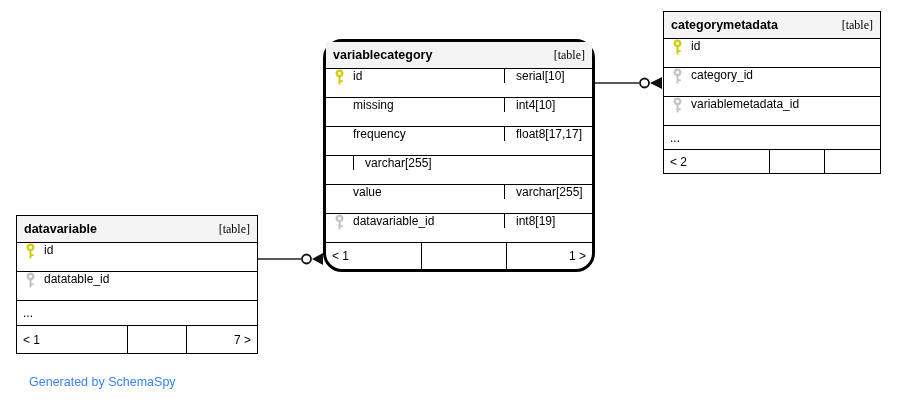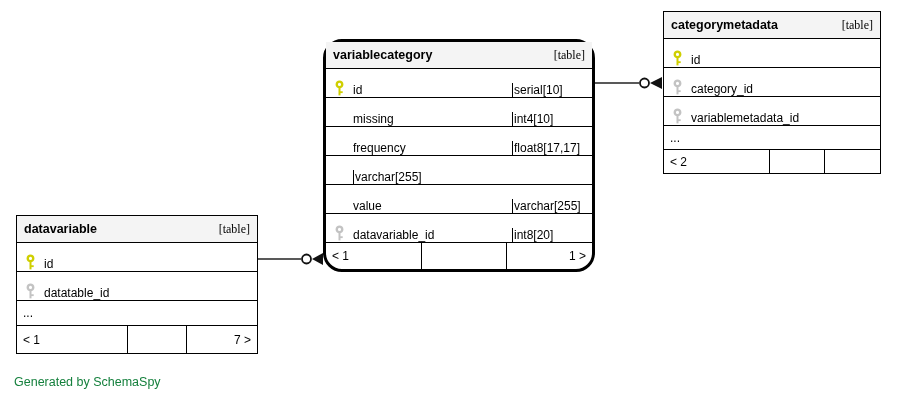--- a/index.html
+++ b/index.html
@@ -29,45 +29,45 @@
     background: #f4f4f4;
     border-bottom: 1px solid #000;
     height: 27px;
     padding: 0 7px;
   }
   .ehead .tname { font-weight: bold; font-size: 12.5px; }
   .ehead .ttag  { font-size: 12px; font-weight: normal; font-family: Liberation Serif, serif; }
 
   .row {
     display: flex;
-    align-items: flex-end;
+    align-items: flex-start;
     border-bottom: 1px solid #000;
     height: 29px;
   }
   .keycell {
     width: 27px;
     display: flex;
     align-items: center;
     justify-content: center;
     flex: none;
   }
   .cname {
     flex: 1;
     display: flex;
     align-items: center;
     overflow: hidden;
     white-space: nowrap;
   }
   .ctype {
-    width: 80px;
+    width: 88px;
     flex: none;
     border-left: 1px solid #000;
     display: flex;
     align-items: center;
-    padding-left: 1px;
+    padding-left: 11px;
     white-space: nowrap;
   }
   .row.dots {
     height: 25px;
     padding-left: 6px;
     align-items: center;
   }
 
   .pager { display: flex; height: 26px; }
   .pager .pcell {
@@ -106,24 +106,24 @@
   
   .overlay {
     position: absolute;
     left: 0; top: 0;
     width: 897px; height: 407px;
     pointer-events: none;
   }
 
   .footer-note {
     position: absolute;
-    left: 14px;
+    left: 29px;
     top: 375px;
     font-size: 12.5px;
-    color: #15803d;
+    color: #3b82f6;
   }
 </style>
 </head>
 <body>
 
 <div class="canvas">
 
   <svg class="overlay" viewBox="0 0 897 407">
     <g>
       <line x1="258" y1="259" x2="301" y2="259" stroke="#595959" stroke-width="1.8"></line>
@@ -207,21 +207,21 @@
     </div>
     <div class="row">
       <span class="keycell">
         <svg class="key-icon fk" width="11" height="17" viewBox="0 0 12 18">
             <circle cx="6" cy="4.5" r="3" stroke-width="2.6"></circle>
             <line x1="6" y1="7.5" x2="6" y2="16.5" stroke-width="2.2"></line>
             <line x1="6" y1="13" x2="9.5" y2="13" stroke-width="2"></line>
           </svg>
       </span>
       <span class="cname">datavariable_id</span>
-      <span class="ctype">int8[20]</span>
+      <span class="ctype">int8[19]</span>
     </div>
     <div class="pager">
       <span class="pcell">&lt; 1</span>
       <span class="pcell"></span>
       <span class="pcell">1 &gt;</span>
     </div>
   </div>
 
   <div class="etable" id="tbl-categorymetadata">
     <div class="ehead">

